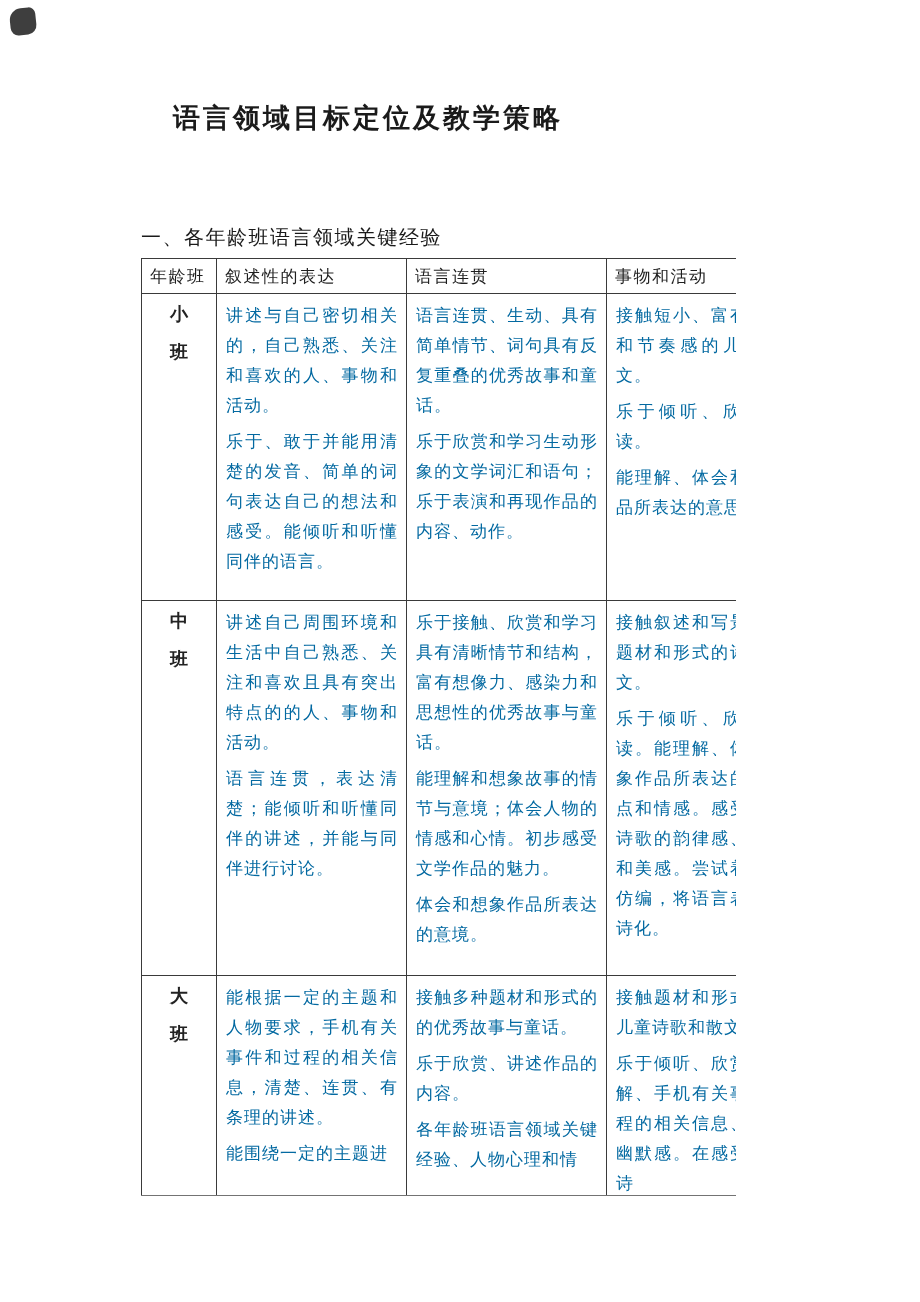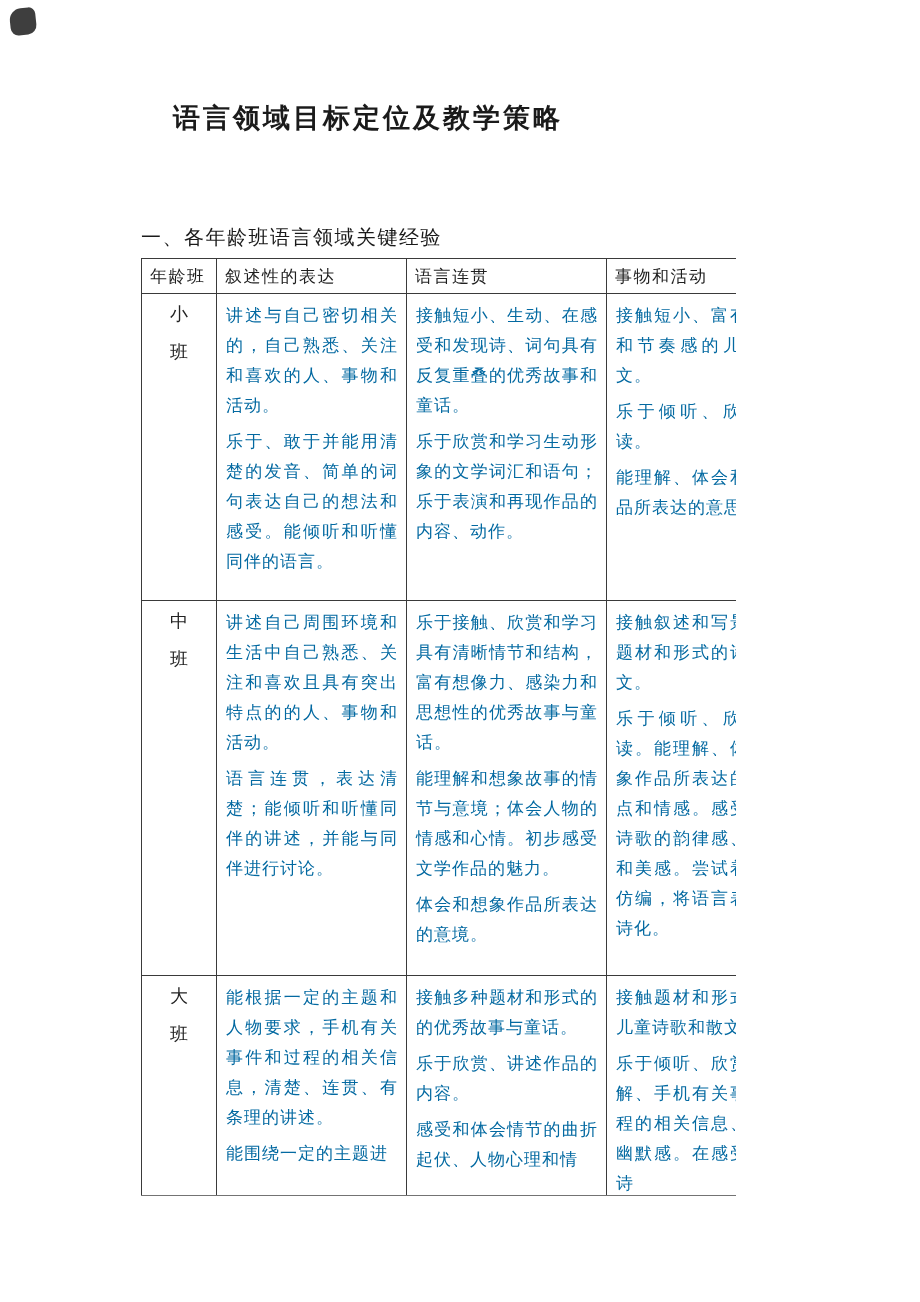--- a/index.html
+++ b/index.html
@@ -96,20 +96,21 @@
     text-align: center;
   }
   .agelabel {
     display: inline-block;
     width: 1.15em;
     font-size: 18px;
     line-height: 38px;
     letter-spacing: 0;
     word-break: break-all;
     color: #222222;
+    font-weight: bold;
   }
 </style>
 </head>
 <body>
 
 <div class="page">
 
   <div class="corner-artifact"></div>
 
   <h1 class="doc-title">语言领域目标定位及教学策略</h1>
@@ -136,21 +137,21 @@
 
         <tr class="row-0">
           <td class="agecell">
             <span class="agelabel">小班</span>
           </td>
           <td class="textcell">
             <p>讲述与自己密切相关的，自己熟悉、关注和喜欢的人、事物和活动。</p>
             <p>乐于、敢于并能用清楚的发音、简单的词句表达自己的想法和感受。能倾听和听懂同伴的语言。</p>
           </td>
           <td class="textcell">
-            <p>接触短小、生动、在感受和发现诗、词句具有反复重叠的优秀故事和童话。</p>
+            <p>语言连贯、生动、具有简单情节、词句具有反复重叠的优秀故事和童话。</p>
             <p>乐于欣赏和学习生动形象的文学词汇和语句；乐于表演和再现作品的内容、动作。</p>
           </td>
           <td class="textcell">
             <p>接触短小、富有韵律感和节奏感的儿歌和散文。</p>
             <p>乐于倾听、欣赏和通读。</p>
             <p>能理解、体会和想象作品所表达的意思</p>
           </td>
         </tr>
 
         <tr class="row-1">
@@ -176,21 +177,21 @@
           <td class="agecell">
             <span class="agelabel">大班</span>
           </td>
           <td class="textcell">
             <p>能根据一定的主题和人物要求，手机有关事件和过程的相关信息，清楚、连贯、有条理的讲述。</p>
             <p>能围绕一定的主题进</p>
           </td>
           <td class="textcell">
             <p>接触多种题材和形式的的优秀故事与童话。</p>
             <p>乐于欣赏、讲述作品的内容。</p>
-            <p>感受和体会情节的曲折起伏、人物心理和情</p>
+            <p>各年龄班语言领域关键经验、人物心理和情</p>
           </td>
           <td class="textcell">
             <p>接触题材和形式多样的儿童诗歌和散文。</p>
             <p>乐于倾听、欣赏。能理解、手机有关事件和过程的相关信息、情感和幽默感。在感受和发现诗</p>
           </td>
         </tr>
 
       </tbody>
     </table>
   </div>

